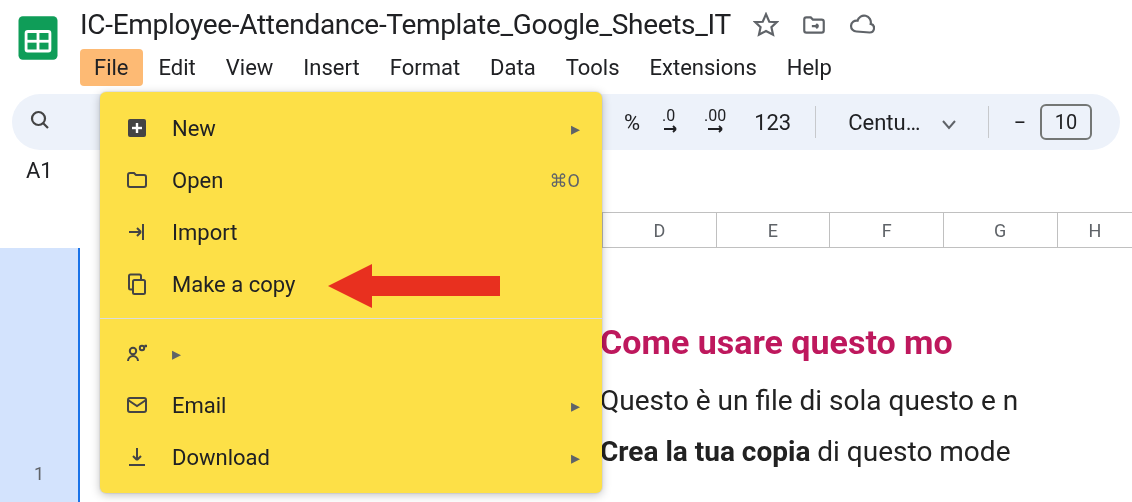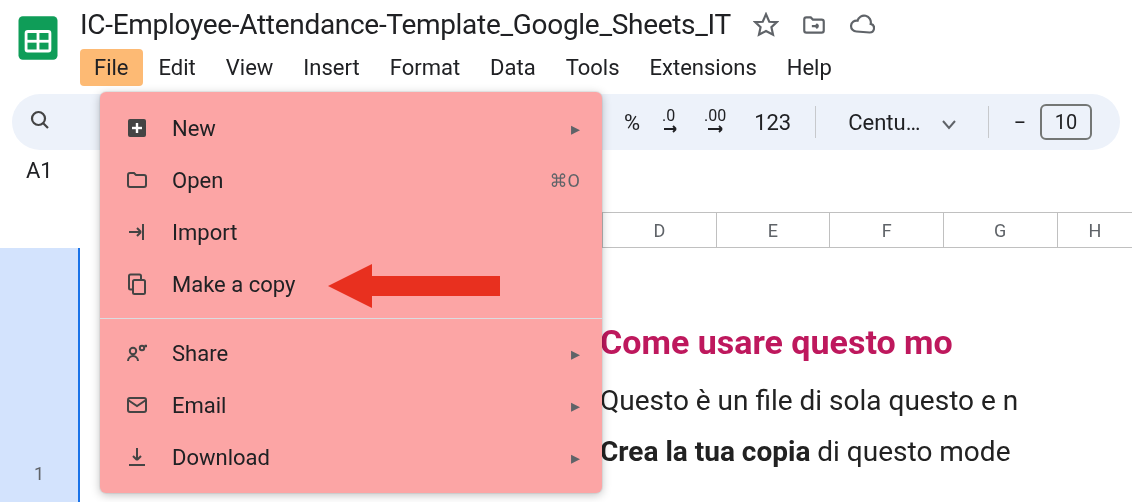--- a/index.html
+++ b/index.html
@@ -170,21 +170,21 @@
     margin-bottom: 18px;
     white-space: nowrap;
   }
   .c-line .bold { font-weight: 700; }
   
   .dropdown {
     position: absolute;
     left: 100px;
     top: 92px;
     width: 502px;
-    background: #fca5a5;
+    background: #fde047;
     border-radius: 6px;
     box-shadow: 0 2px 10px rgba(0,0,0,.25), 0 0 0 1px rgba(0,0,0,.05);
     padding: 10px 0;
     z-index: 50;
   }
   .dd-item {
     display: flex;
     align-items: center;
     height: 52px;
     padding: 0 22px;
@@ -368,21 +368,20 @@
   <div class="dd-item">
     <span class="dd-icon">
       <svg width="24" height="24" viewBox="0 0 24 24" fill="none" stroke="#444" stroke-width="2">
           <circle cx="8" cy="10" r="3.2"></circle>
           <path d="M3 20c0-3 2.5-5 5-5s5 2 5 5"></path>
           <circle cx="17" cy="7" r="2.2"></circle>
           <line x1="19.5" y1="5" x2="22" y2="5"></line>
           <line x1="20.7" y1="3.7" x2="20.7" y2="6.3"></line>
         </svg>
     </span>
-    <span class="dd-label">Share</span>
     <span class="dd-right">▸</span>
   </div>
   <div class="dd-item">
     <span class="dd-icon">
       <svg width="24" height="24" viewBox="0 0 24 24" fill="none" stroke="#444" stroke-width="2">
           <rect x="3" y="5" width="18" height="14" rx="2"></rect>
           <path d="M3 7l9 6 9-6"></path>
         </svg>
     </span>
     <span class="dd-label">Email</span>

